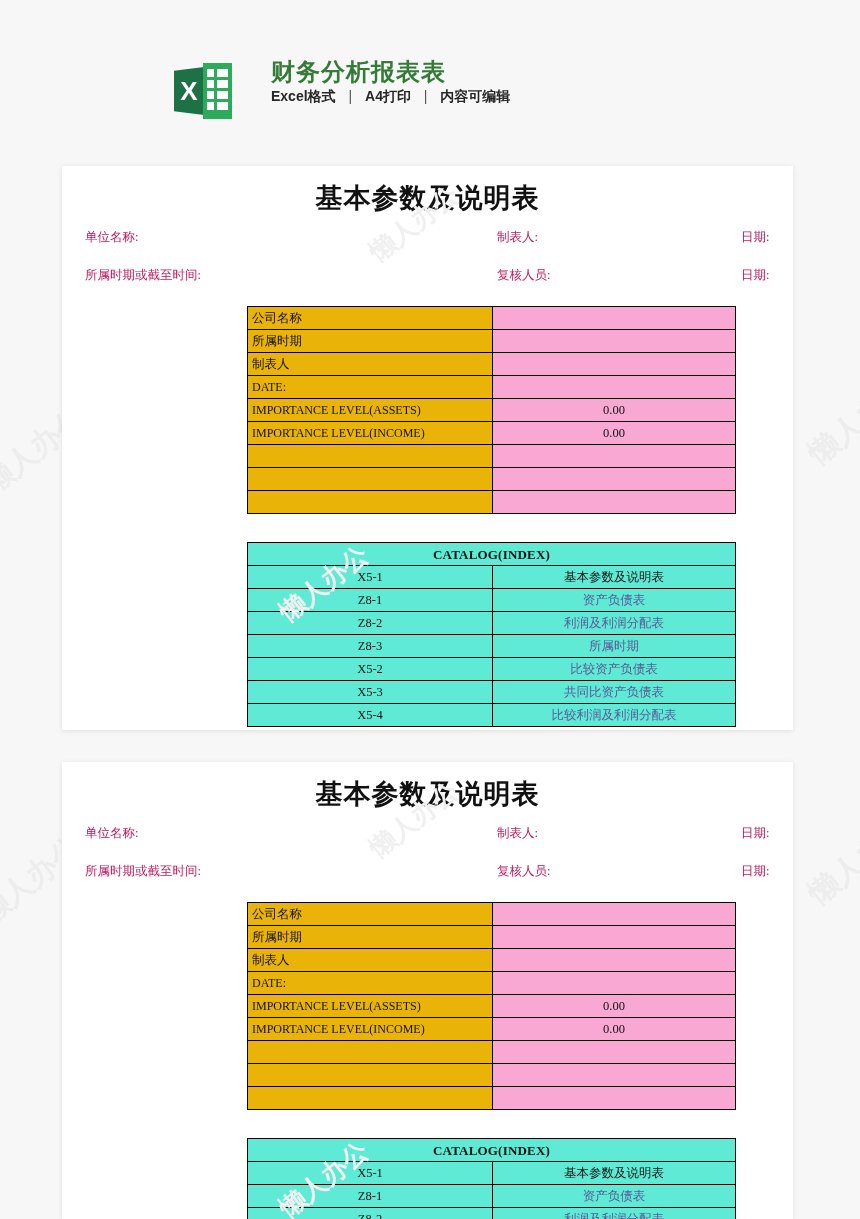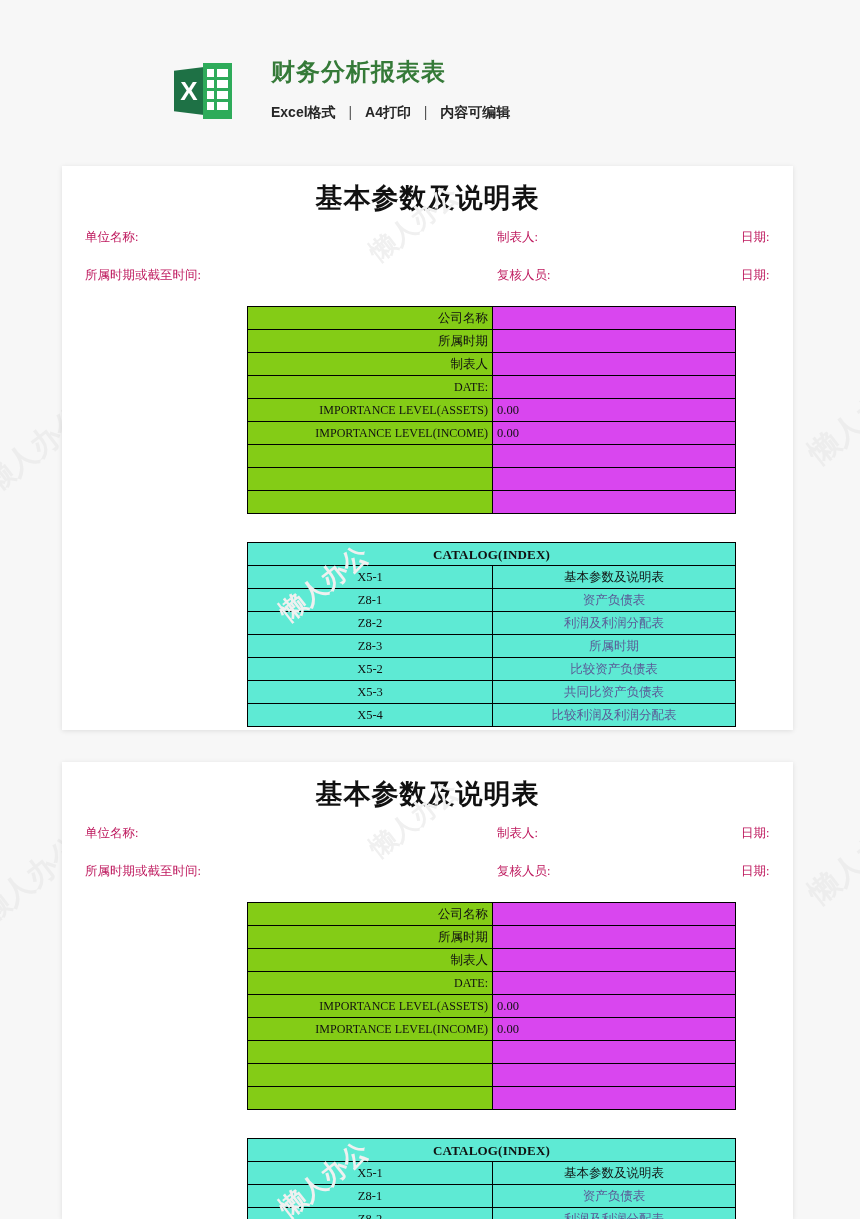--- a/index.html
+++ b/index.html
@@ -72,21 +72,21 @@
   }
   .xl-cell { background:#ffffff; }
 
   .doc-title {
     position:absolute; left:271px; top:56px;
     font-size:24px; font-weight:700; color:#357a38;
     letter-spacing:1px;
     font-family:"Liberation Sans","DejaVu Sans",sans-serif;
   }
   .doc-sub {
-    position:absolute; left:271px; top:104px;
+    position:absolute; left:271px; top:88px;
     font-size:14px; font-weight:700; color:#262626;
     font-family:"Liberation Sans","DejaVu Sans",sans-serif;
   }
   .doc-sub .sep { color:#555; padding:0 9px; font-weight:400; }
 
   
   .card {
     position:absolute; left:62px; width:731px;
     background:#ffffff;
     box-shadow:0 1px 5px rgba(0,0,0,0.10);
@@ -130,23 +130,23 @@
     height:23px;
     font-size:12.5px;
     color:#111;
     padding:0 4px;
     line-height:21px;
   }
   .param-tbl { left:185px; top:140px; width:488px; }
   .param-tbl col.c-lab { width:245px; }
   .param-tbl col.c-val { width:243px; }
   .param-tbl td.lab {
-    background:#84cc16; text-align:right; font-weight:400;
-  }
-  .param-tbl td.val { background:#d946ef; text-align:left; }
+    background:#eab308; text-align:left; font-weight:400;
+  }
+  .param-tbl td.val { background:#f9a8d4; text-align:center; }
   .param-tbl td.lab.en { font-size:12px; }
 
   
   .cat-tbl { left:185px; top:376px; width:488px; }
   .cat-tbl col.c-code { width:245px; }
   .cat-tbl col.c-name { width:243px; }
   .cat-tbl td { text-align:center; background:#5eead4; }
   .cat-tbl td.cat-head {
     font-weight:700; font-size:13px; letter-spacing:.2px;
   }

